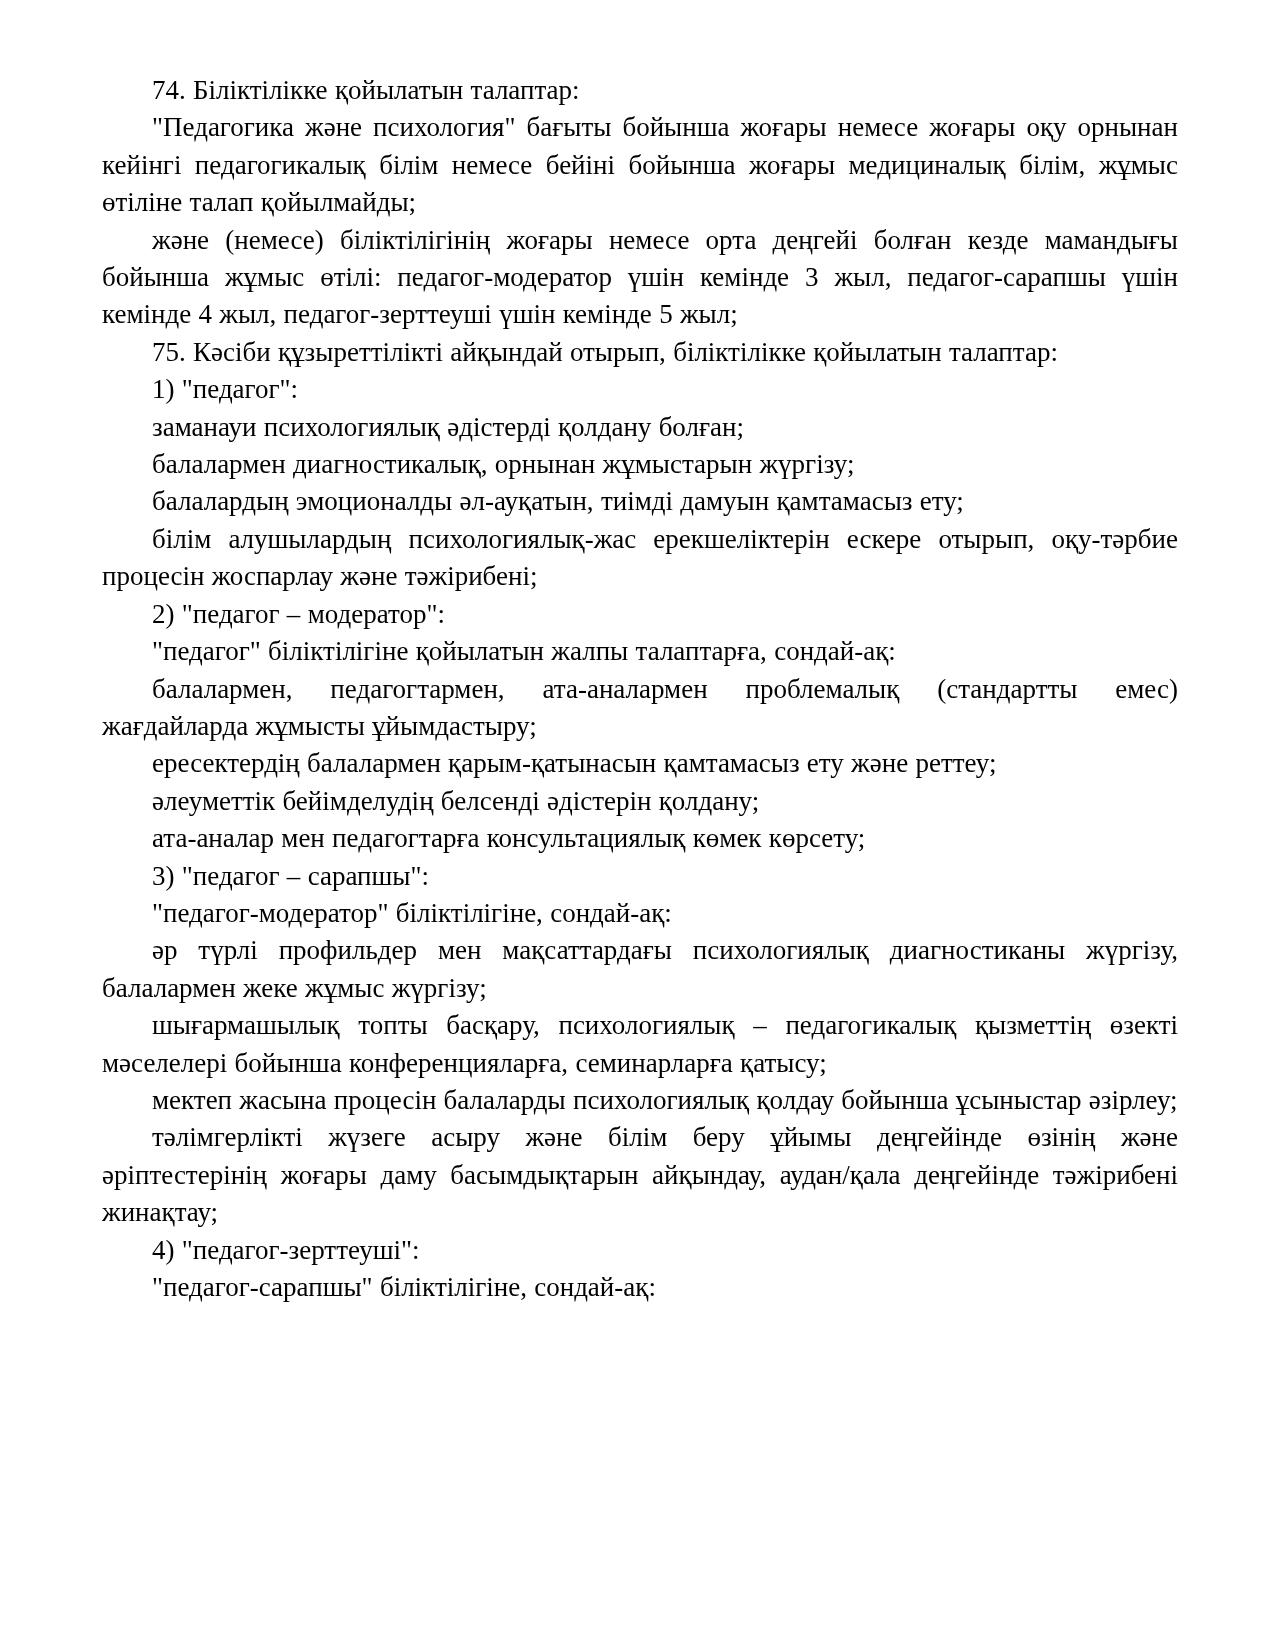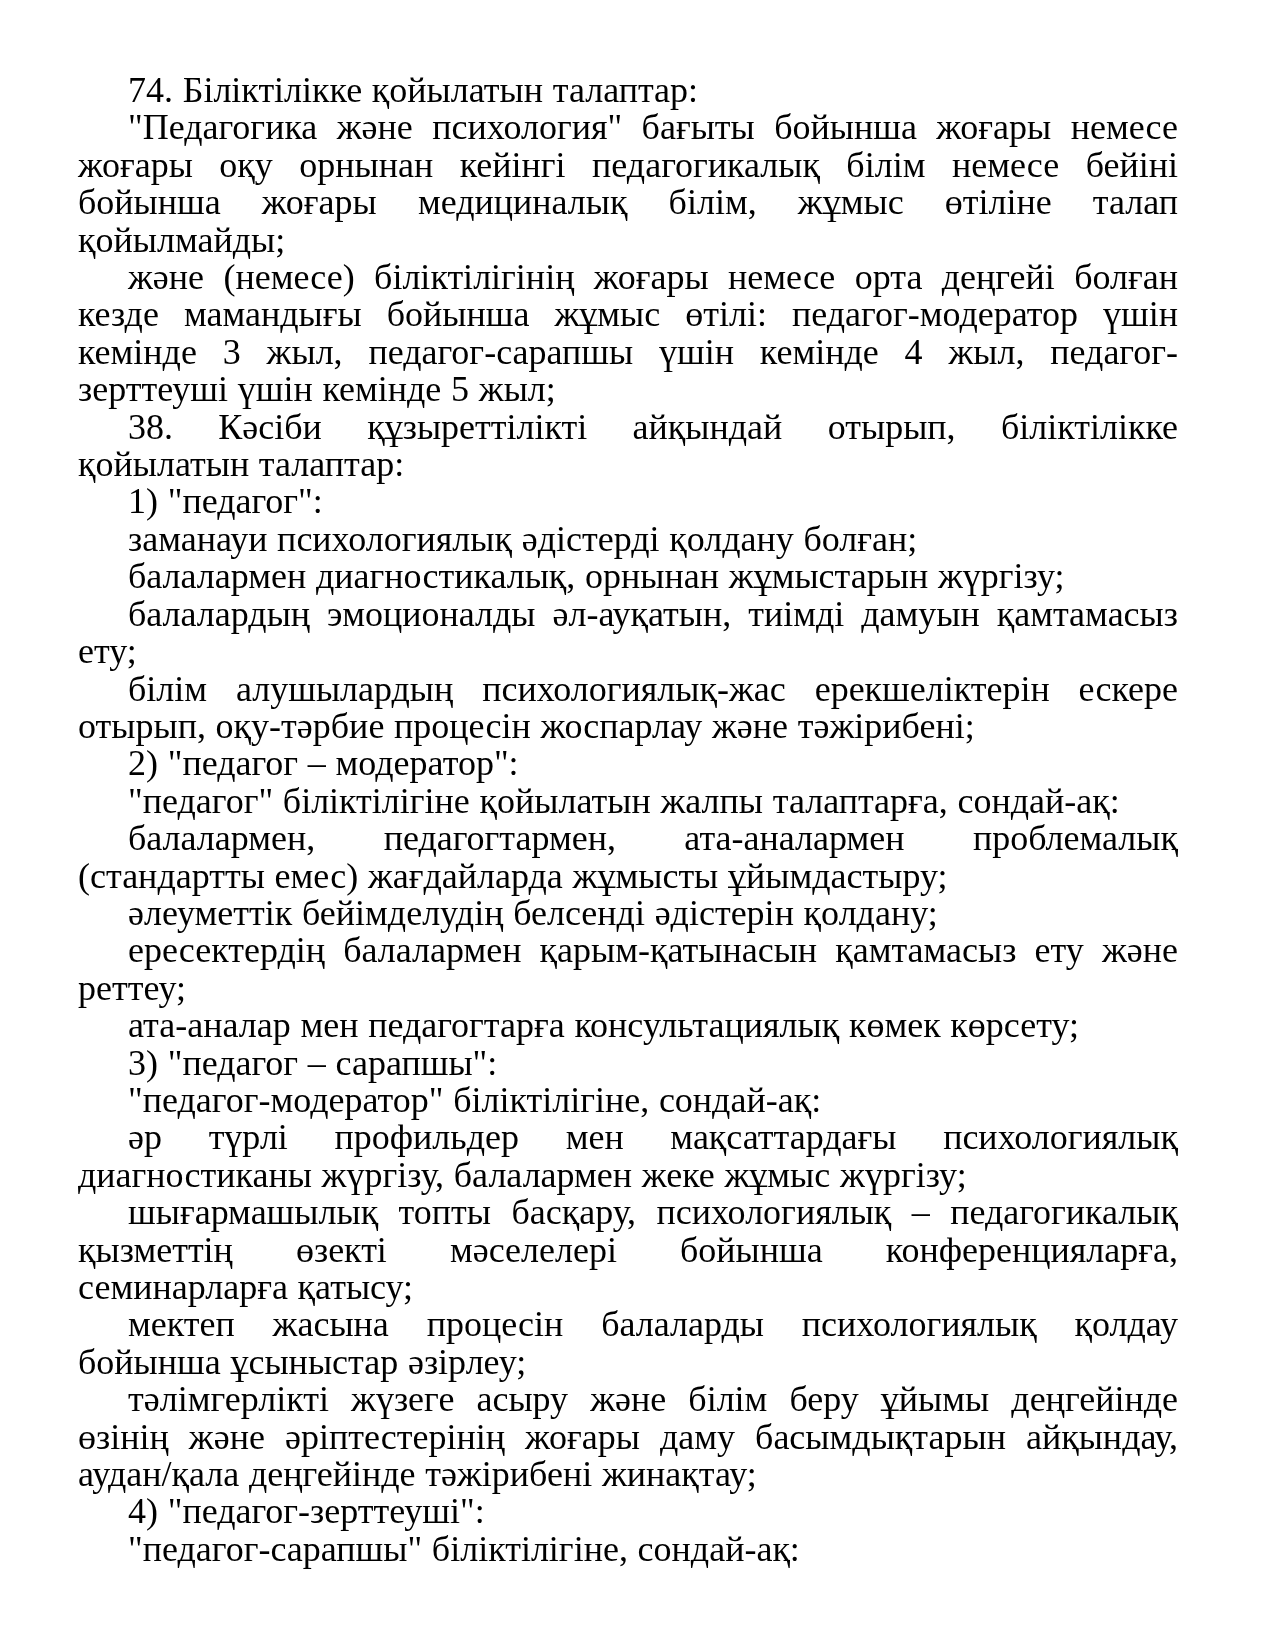--- a/index.html
+++ b/index.html
@@ -7,23 +7,23 @@
     padding: 0;
     background: #ffffff;
   }
   .page {
     position: relative;
     width: 1275px;
     height: 1650px;
     box-sizing: border-box;
     background: #ffffff;
     color: #000000;
-    padding: 72px 97px 0 78px;
+    padding: 72px 97px 0 102px;
     font-family: "Liberation Serif", "DejaVu Serif", serif;
-    font-size: 36px;
+    font-size: 27px;
     line-height: 37.4px;
     overflow: hidden;
   }
   p.para {
     margin: 0;
     padding: 0;
     text-align: justify;
     text-indent: 50px;
     word-spacing: 0.02em;
   }
@@ -33,31 +33,31 @@
   .ind-md { text-indent: 58px; }
   .ind-sm { text-indent: 40px; }
 </style>
 </head>
 <body>
 
 <div class="page">
   <p class="para">74. Біліктілікке қойылатын талаптар:</p>
   <p class="para ind-xl">"Педагогика және психология" бағыты бойынша жоғары немесе жоғары оқу орнынан кейінгі педагогикалық білім немесе бейіні бойынша жоғары медициналық білім, жұмыс өтіліне талап қойылмайды;</p>
   <p class="para ind-lg">және (немесе) біліктілігінің жоғары немесе орта деңгейі болған кезде мамандығы бойынша жұмыс өтілі: педагог-модератор үшін кемінде 3 жыл, педагог-сарапшы үшін кемінде 4 жыл, педагог-зерттеуші үшін кемінде 5 жыл;</p>
-  <p class="para">38. Кәсіби құзыреттілікті айқындай отырып, біліктілікке қойылатын талаптар:</p>
+  <p class="para">75. Кәсіби құзыреттілікті айқындай отырып, біліктілікке қойылатын талаптар:</p>
   <p class="para">1) "педагог":</p>
   <p class="para">заманауи психологиялық әдістерді қолдану болған;</p>
   <p class="para">балалармен диагностикалық, орнынан жұмыстарын жүргізу;</p>
   <p class="para">балалардың эмоционалды әл-ауқатын, тиімді дамуын қамтамасыз ету;</p>
   <p class="para ind-md">білім алушылардың психологиялық-жас ерекшеліктерін ескере отырып, оқу-тәрбие процесін жоспарлау және тәжірибені;</p>
   <p class="para">2) "педагог – модератор":</p>
   <p class="para">"педагог" біліктілігіне қойылатын жалпы талаптарға, сондай-ақ:</p>
   <p class="para ind-lg">балалармен, педагогтармен, ата-аналармен проблемалық (стандартты емес) жағдайларда жұмысты ұйымдастыру;</p>
+  <p class="para">ересектердің балалармен қарым-қатынасын қамтамасыз ету және реттеу;</p>
   <p class="para">әлеуметтік бейімделудің белсенді әдістерін қолдану;</p>
-  <p class="para">ересектердің балалармен қарым-қатынасын қамтамасыз ету және реттеу;</p>
   <p class="para">ата-аналар мен педагогтарға консультациялық көмек көрсету;</p>
   <p class="para">3) "педагог – сарапшы":</p>
   <p class="para">"педагог-модератор" біліктілігіне, сондай-ақ:</p>
   <p class="para">әр түрлі профильдер мен мақсаттардағы психологиялық диагностиканы жүргізу, балалармен жеке жұмыс жүргізу;</p>
   <p class="para">шығармашылық топты басқару, психологиялық – педагогикалық қызметтің өзекті мәселелері бойынша конференцияларға, семинарларға қатысу;</p>
   <p class="para ind-sm">мектеп жасына процесін балаларды психологиялық қолдау бойынша ұсыныстар әзірлеу;</p>
   <p class="para">тәлімгерлікті жүзеге асыру және білім беру ұйымы деңгейінде өзінің және әріптестерінің жоғары даму басымдықтарын айқындау, аудан/қала деңгейінде тәжірибені жинақтау;</p>
   <p class="para">4) "педагог-зерттеуші":</p>
   <p class="para">"педагог-сарапшы" біліктілігіне, сондай-ақ:</p>
 </div>

